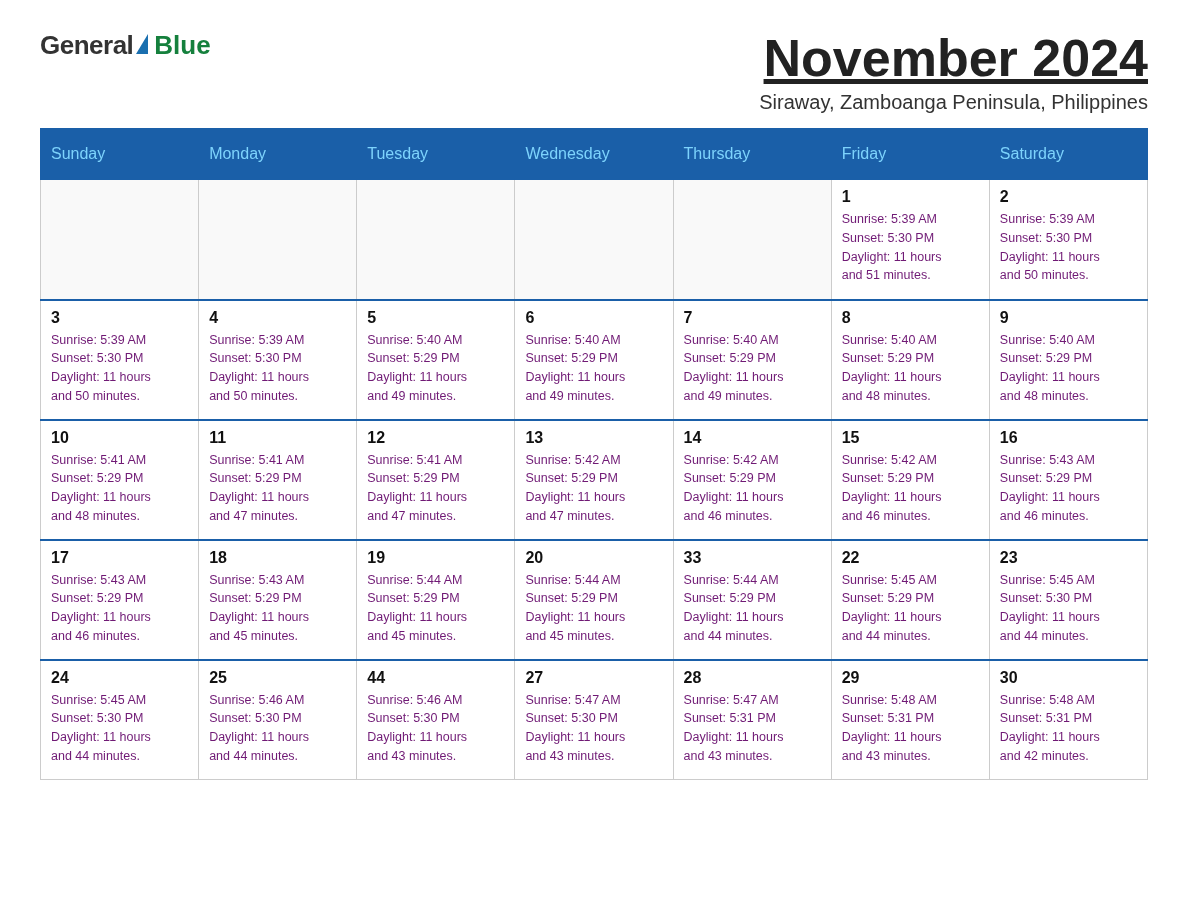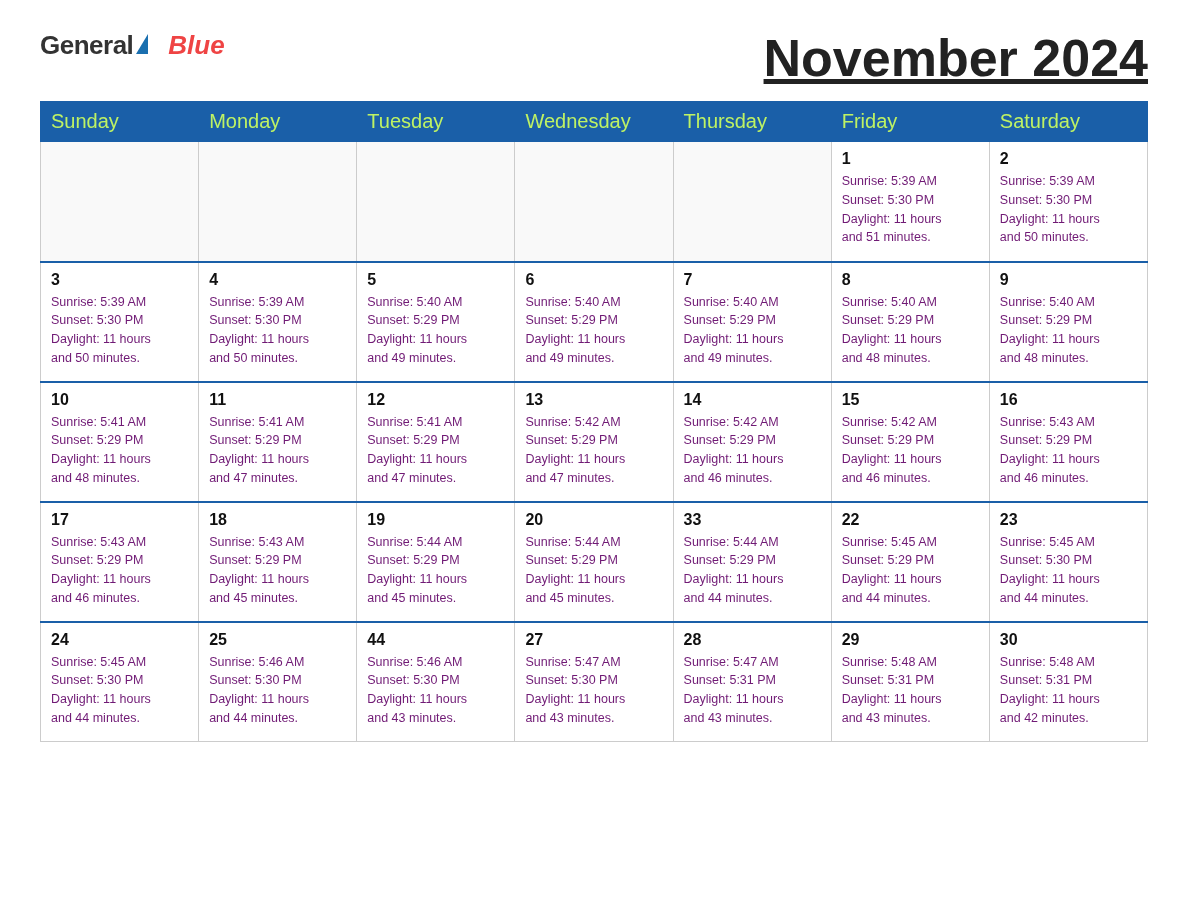--- a/index.html
+++ b/index.html
@@ -36,23 +36,22 @@
       height: 0;
       border-left: 12px solid transparent;
       border-right: 0px solid transparent;
       border-bottom: 20px solid #1a6faf;
       margin-left: 3px;
       margin-top: -4px;
     }
     .logo-blue {
       font-size: 26px;
       font-weight: bold;
-      color: #ef4444;
-      margin-left: 20px;
-      font-style: italic;
+      color: #15803d;
+      margin-left: 6px;
     }
     .title-section {
       text-align: right;
     }
     .month-title {
       font-size: 52px;
       font-weight: bold;
       color: #222;
       line-height: 1.1;
       text-decoration: underline;
@@ -63,24 +62,24 @@
       margin-top: 4px;
     }
     .calendar {
       width: 100%;
       border-collapse: collapse;
       margin-top: 14px;
       border: 1px solid #aaa;
     }
     .calendar th {
       background-color: #1a5fa8;
-      color: #bef264;
-      padding: 8px 10px;
+      color: #7dd3fc;
+      padding: 16px 10px;
       text-align: left;
-      font-size: 20px;
+      font-size: 16px;
       font-weight: normal;
       border: 1px solid #1a5fa8;
     }
     .calendar td {
       vertical-align: top;
       padding: 8px 10px;
       border: 1px solid #ccc;
       width: 14.28%;
       min-height: 110px;
       height: 120px;
@@ -111,20 +110,21 @@
 <div class="header">
   <div class="logo">
     <div class="logo-top">
       <span class="logo-general">General</span>
       <div class="logo-triangle"></div>
       <span class="logo-blue">Blue</span>
     </div>
   </div>
   <div class="title-section">
     <div class="month-title">November 2024</div>
+    <div class="location-title">Siraway, Zamboanga Peninsula, Philippines</div>
   </div>
 </div>
 
 <table class="calendar">
   <thead>
     <tr>
     <th>Sunday</th>
         <th>Monday</th>
         <th>Tuesday</th>
         <th>Wednesday</th>

